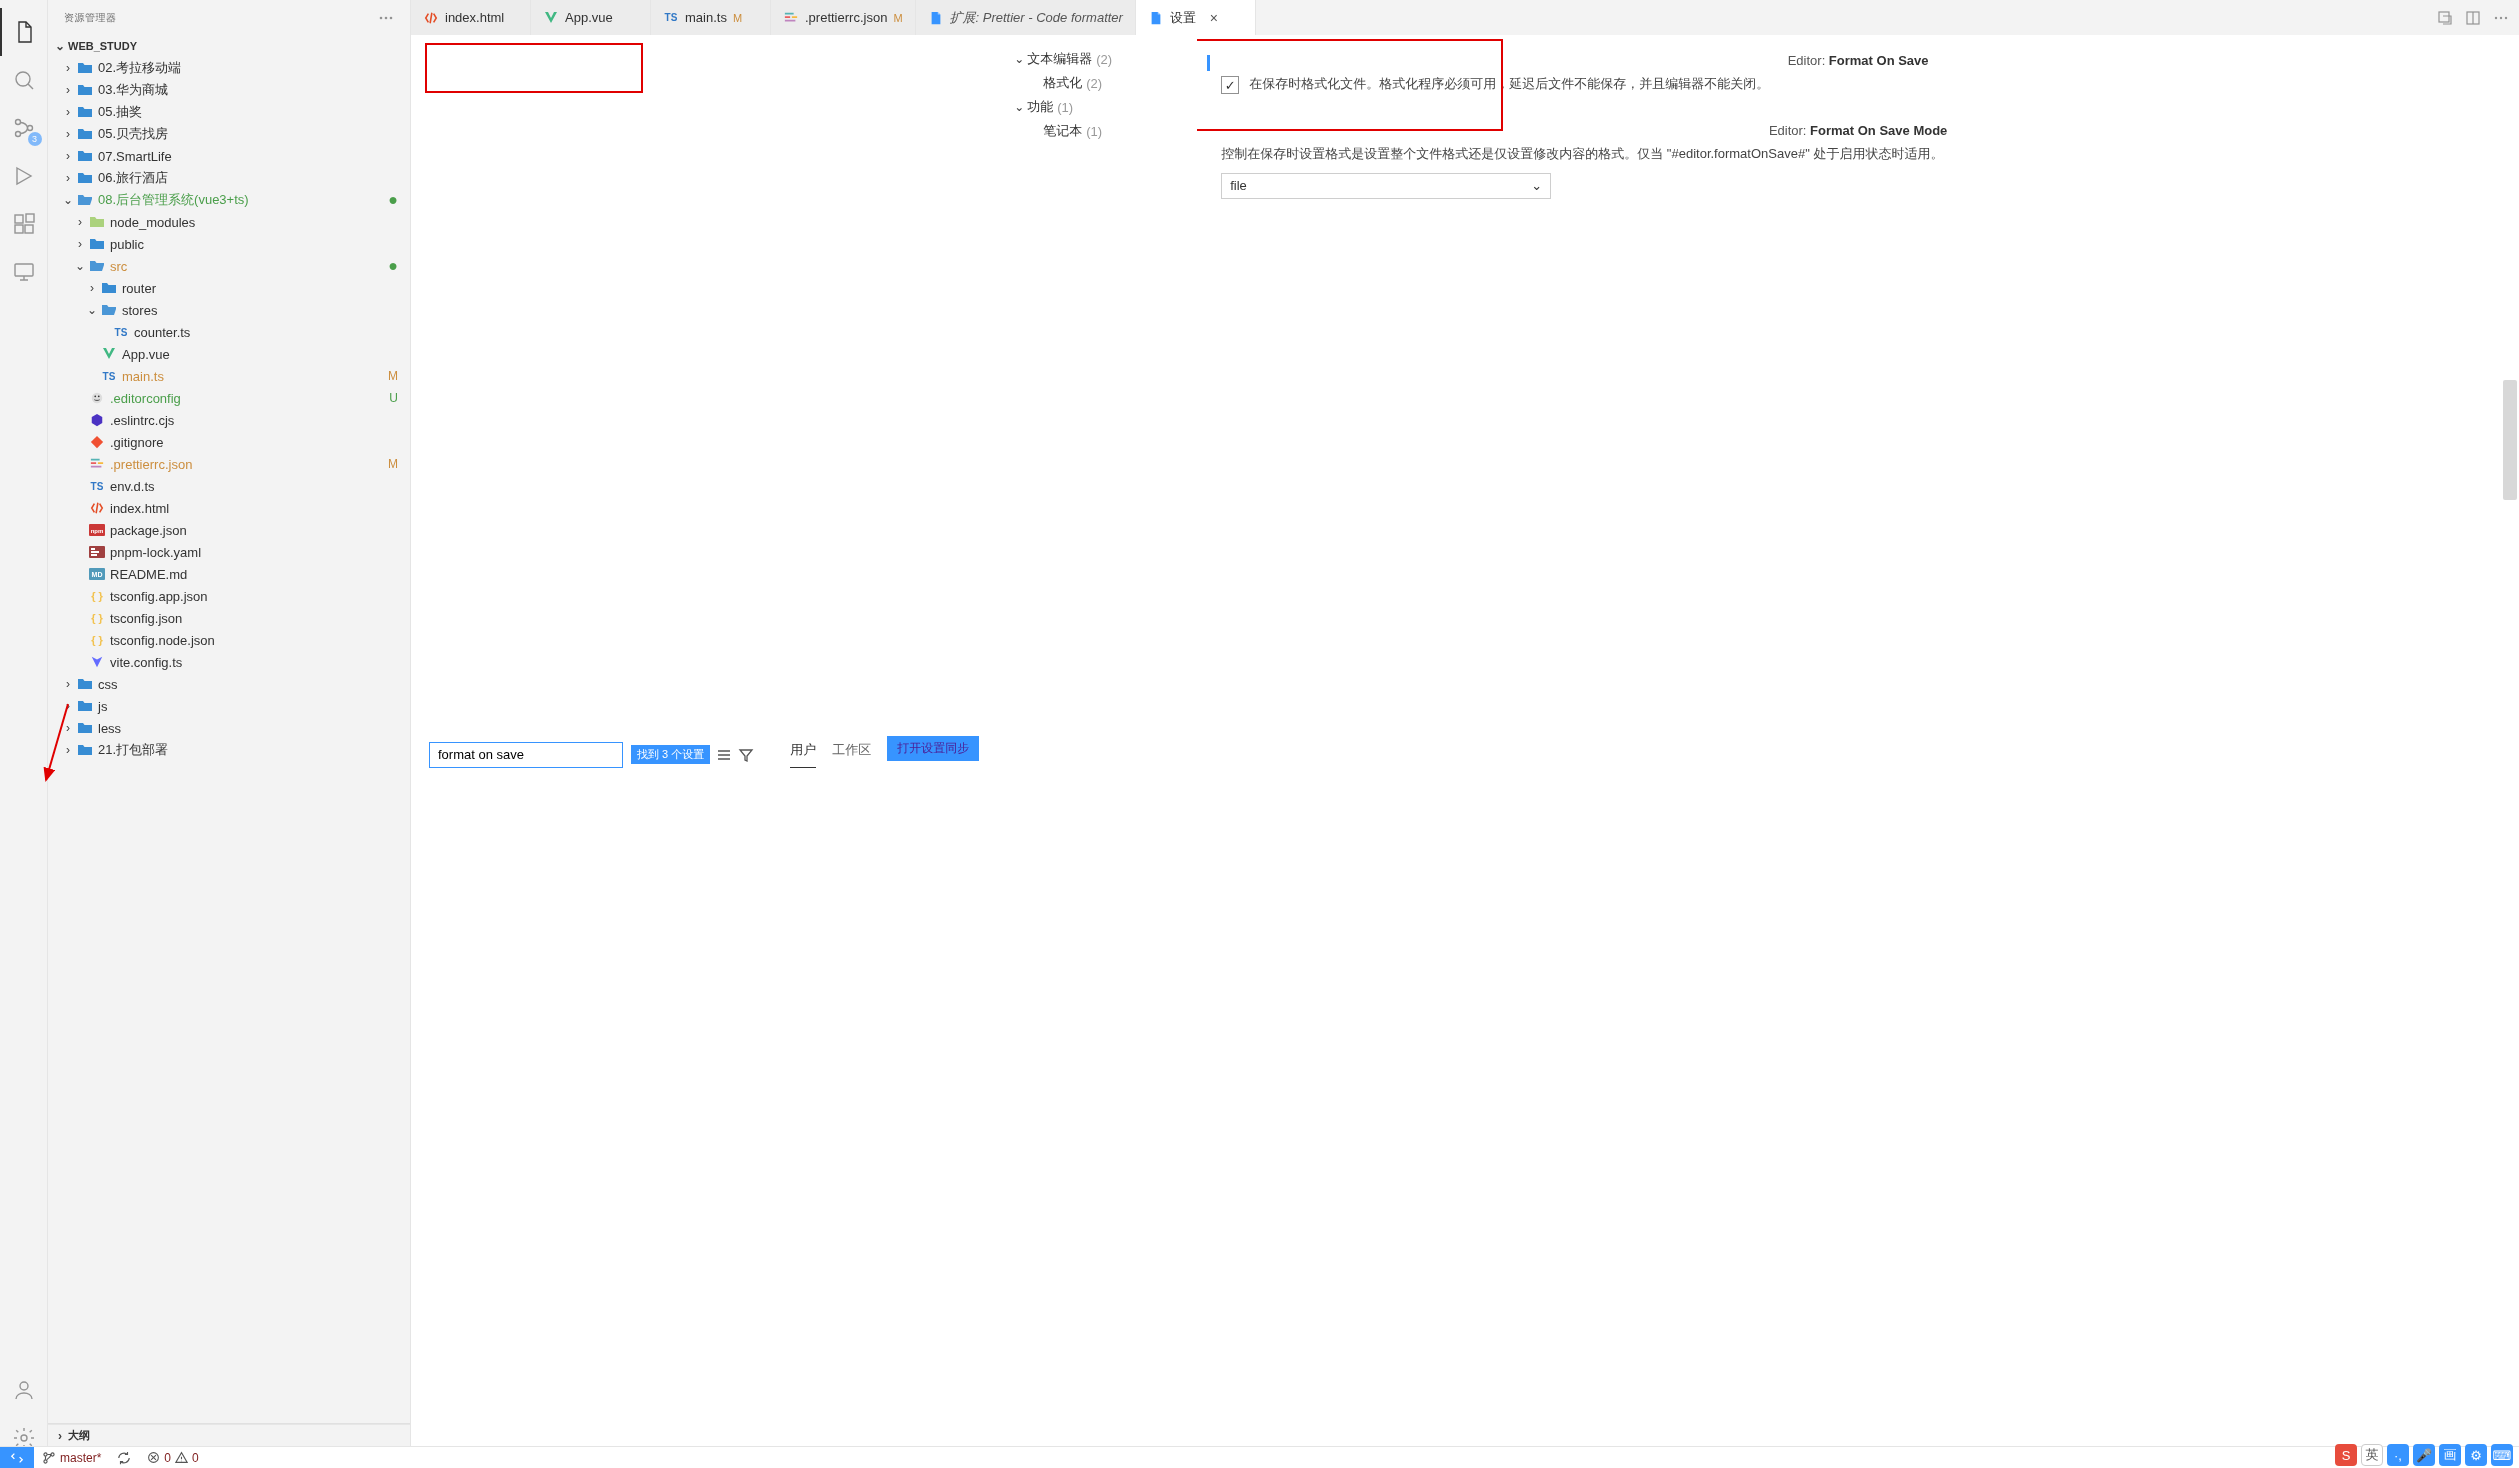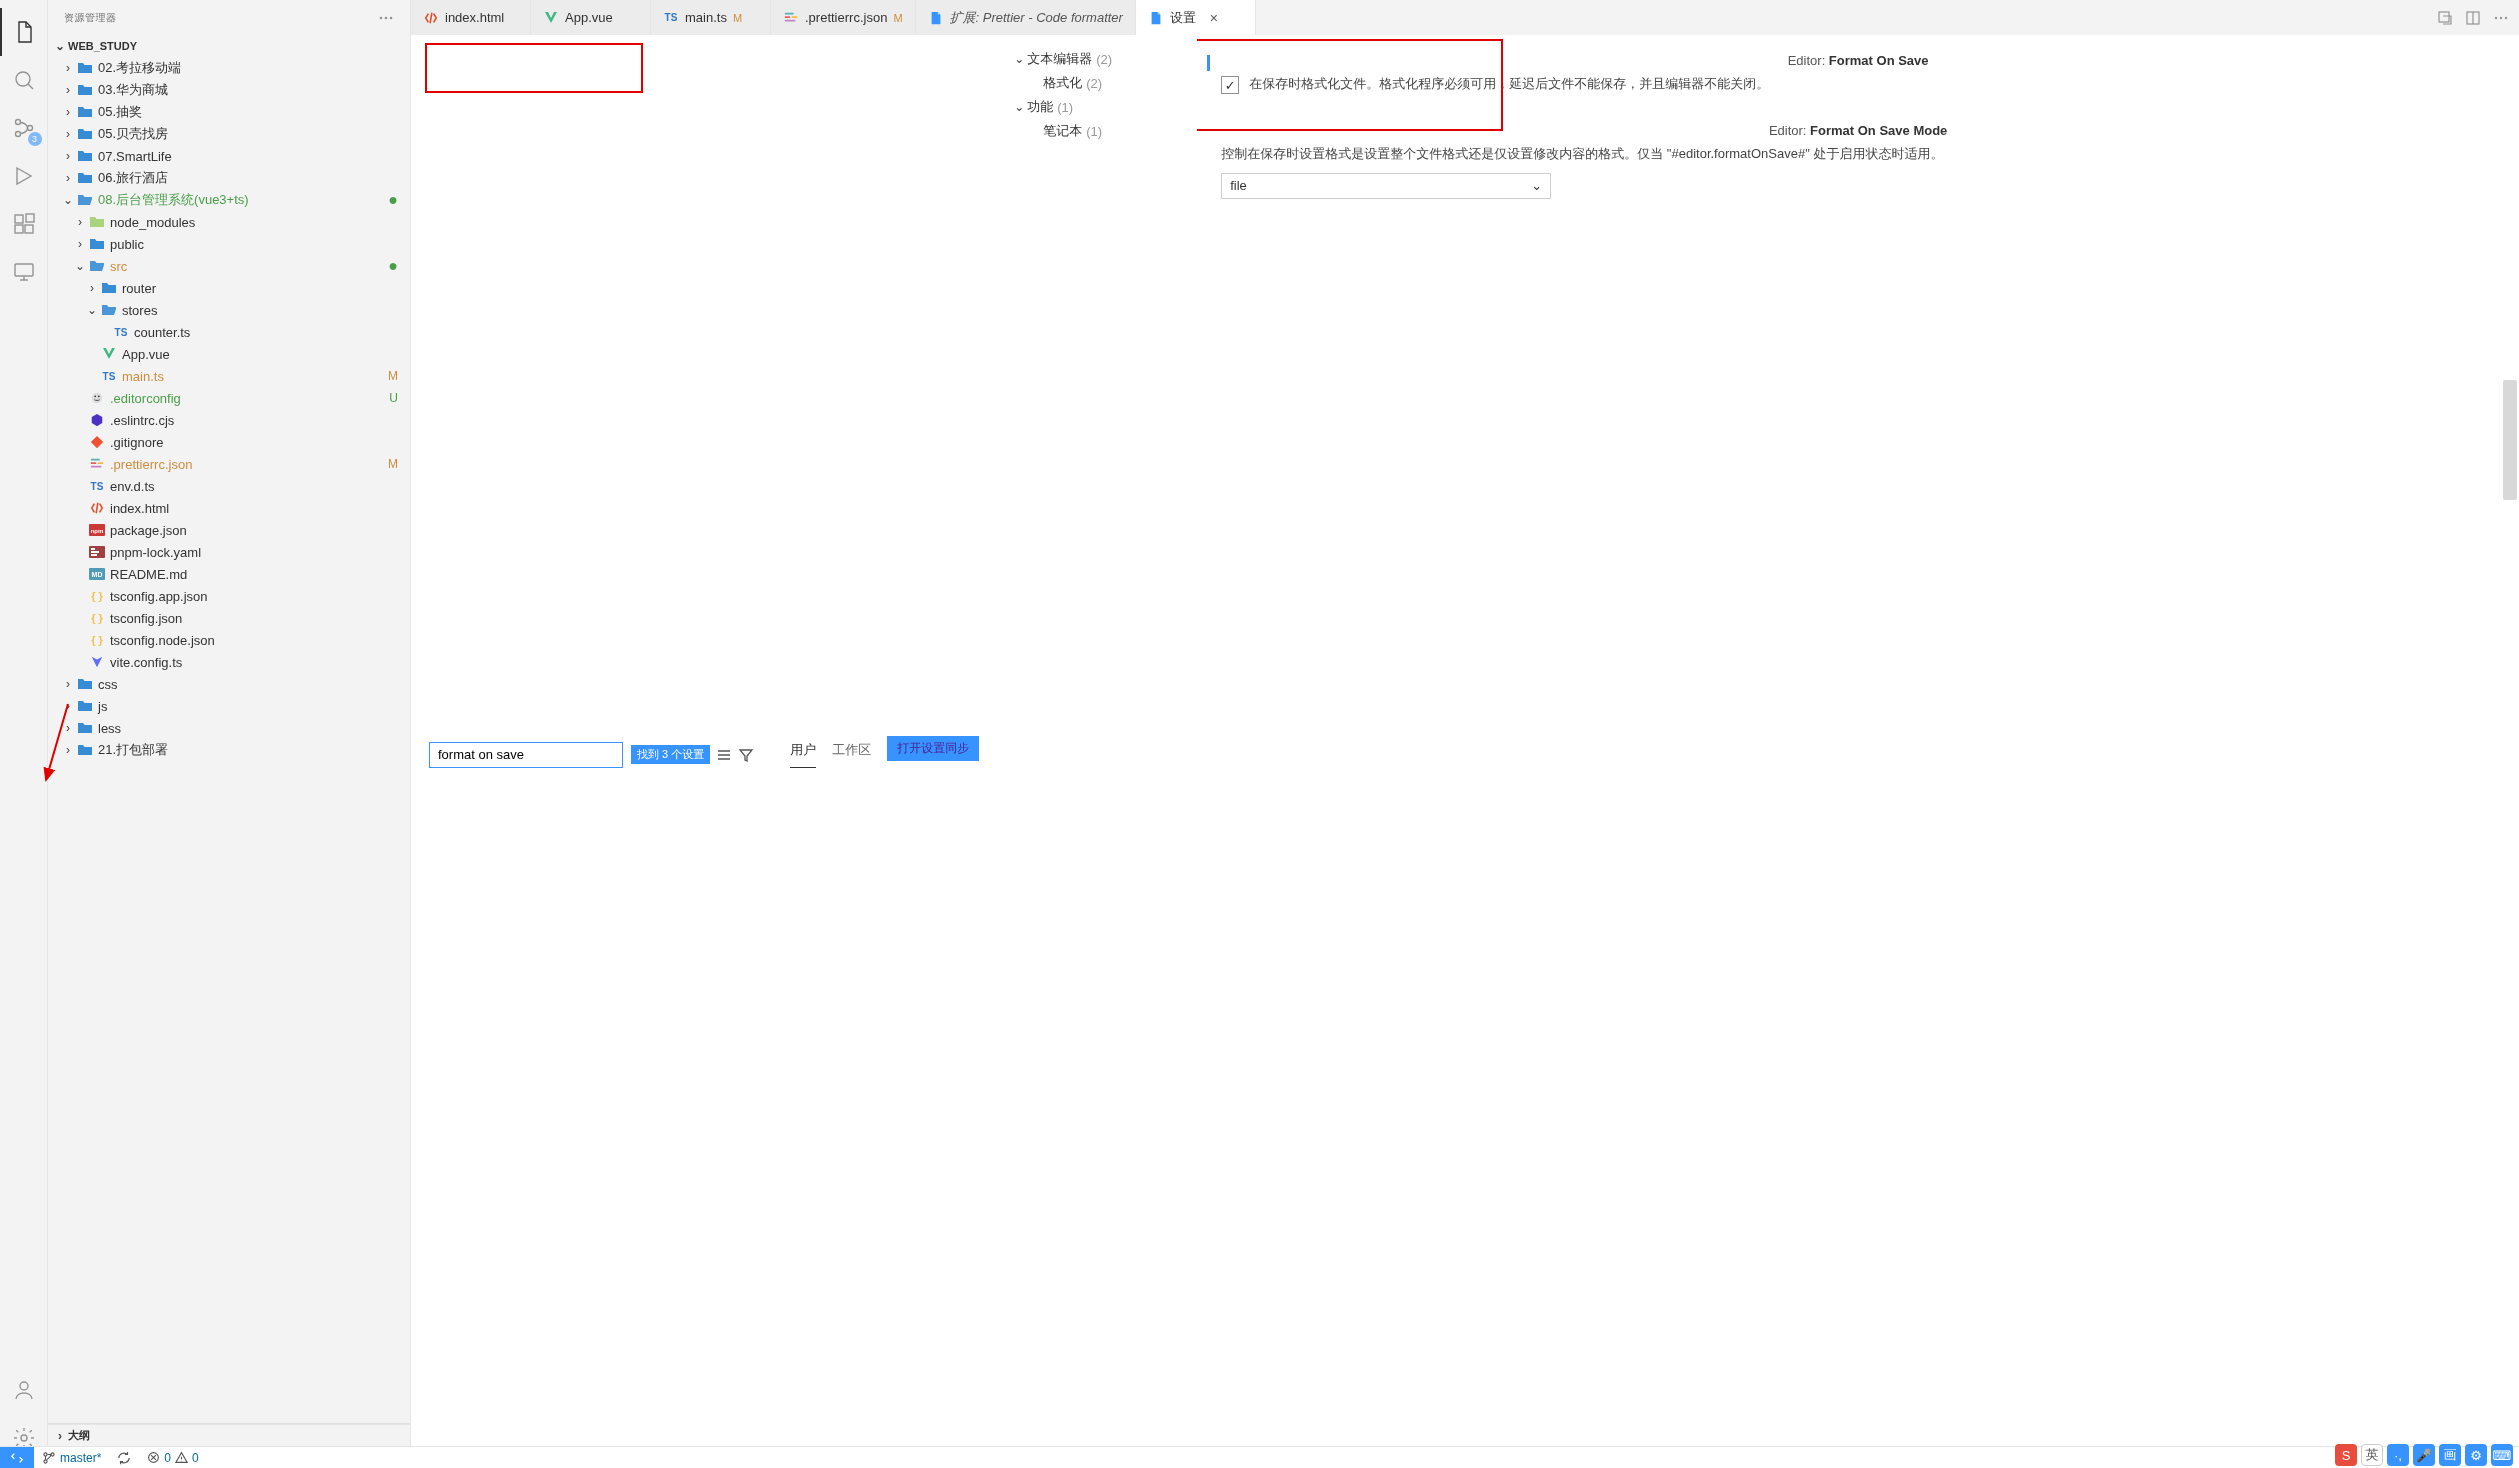--- a/index.html
+++ b/index.html
@@ -70,21 +70,21 @@
 svg { display: block; }
 .ic-folder { fill: #378cd3; }
 .ic-folder-open { fill: #378cd3; }
 .ic-ts { color: #3178c6; font-weight: 700; font-size: 10px; font-family: Arial; }
 .ic-vue { fill: #41b883; }
 .ic-md { fill: #519aba; }
 .ic-nodemod { fill: #8bc34a; opacity: 0.7; }
 .ic-eslint { fill: #4b32c3; }
 .ic-git { fill: #f05032; }
 .scrollbar-thumb { position: fixed; right: 2px; top: 380px; width: 14px; height: 120px; background: rgba(100,100,100,0.25); border-radius: 2px; }
-.statusbar { position: fixed; bottom: 0; left: 0; right: 0; height: 22px; background: #fff; border-top: 1px solid #e5e5e5; display: flex; align-items: center; font-size: 12px; color: #0369a1; }
+.statusbar { position: fixed; bottom: 0; left: 0; right: 0; height: 22px; background: #fff; border-top: 1px solid #e5e5e5; display: flex; align-items: center; font-size: 12px; color: #7f1d1d; }
 .statusbar-remote { width: 34px; height: 22px; background: #3794ff; display: flex; align-items: center; justify-content: center; color: #fff; }
 .statusbar-item { padding: 0 8px; display: flex; align-items: center; gap: 4px; cursor: pointer; }
 .right-toolbar { position: fixed; right: 0; bottom: 0; height: 26px; display: flex; align-items: center; gap: 4px; padding: 0 6px; }
 .right-toolbar .tb-ic { width: 22px; height: 22px; border-radius: 4px; display: flex; align-items: center; justify-content: center; font-size: 13px; color: #fff; }
 </style>
 </head>
 <body>
 
 <div class="app">
 

